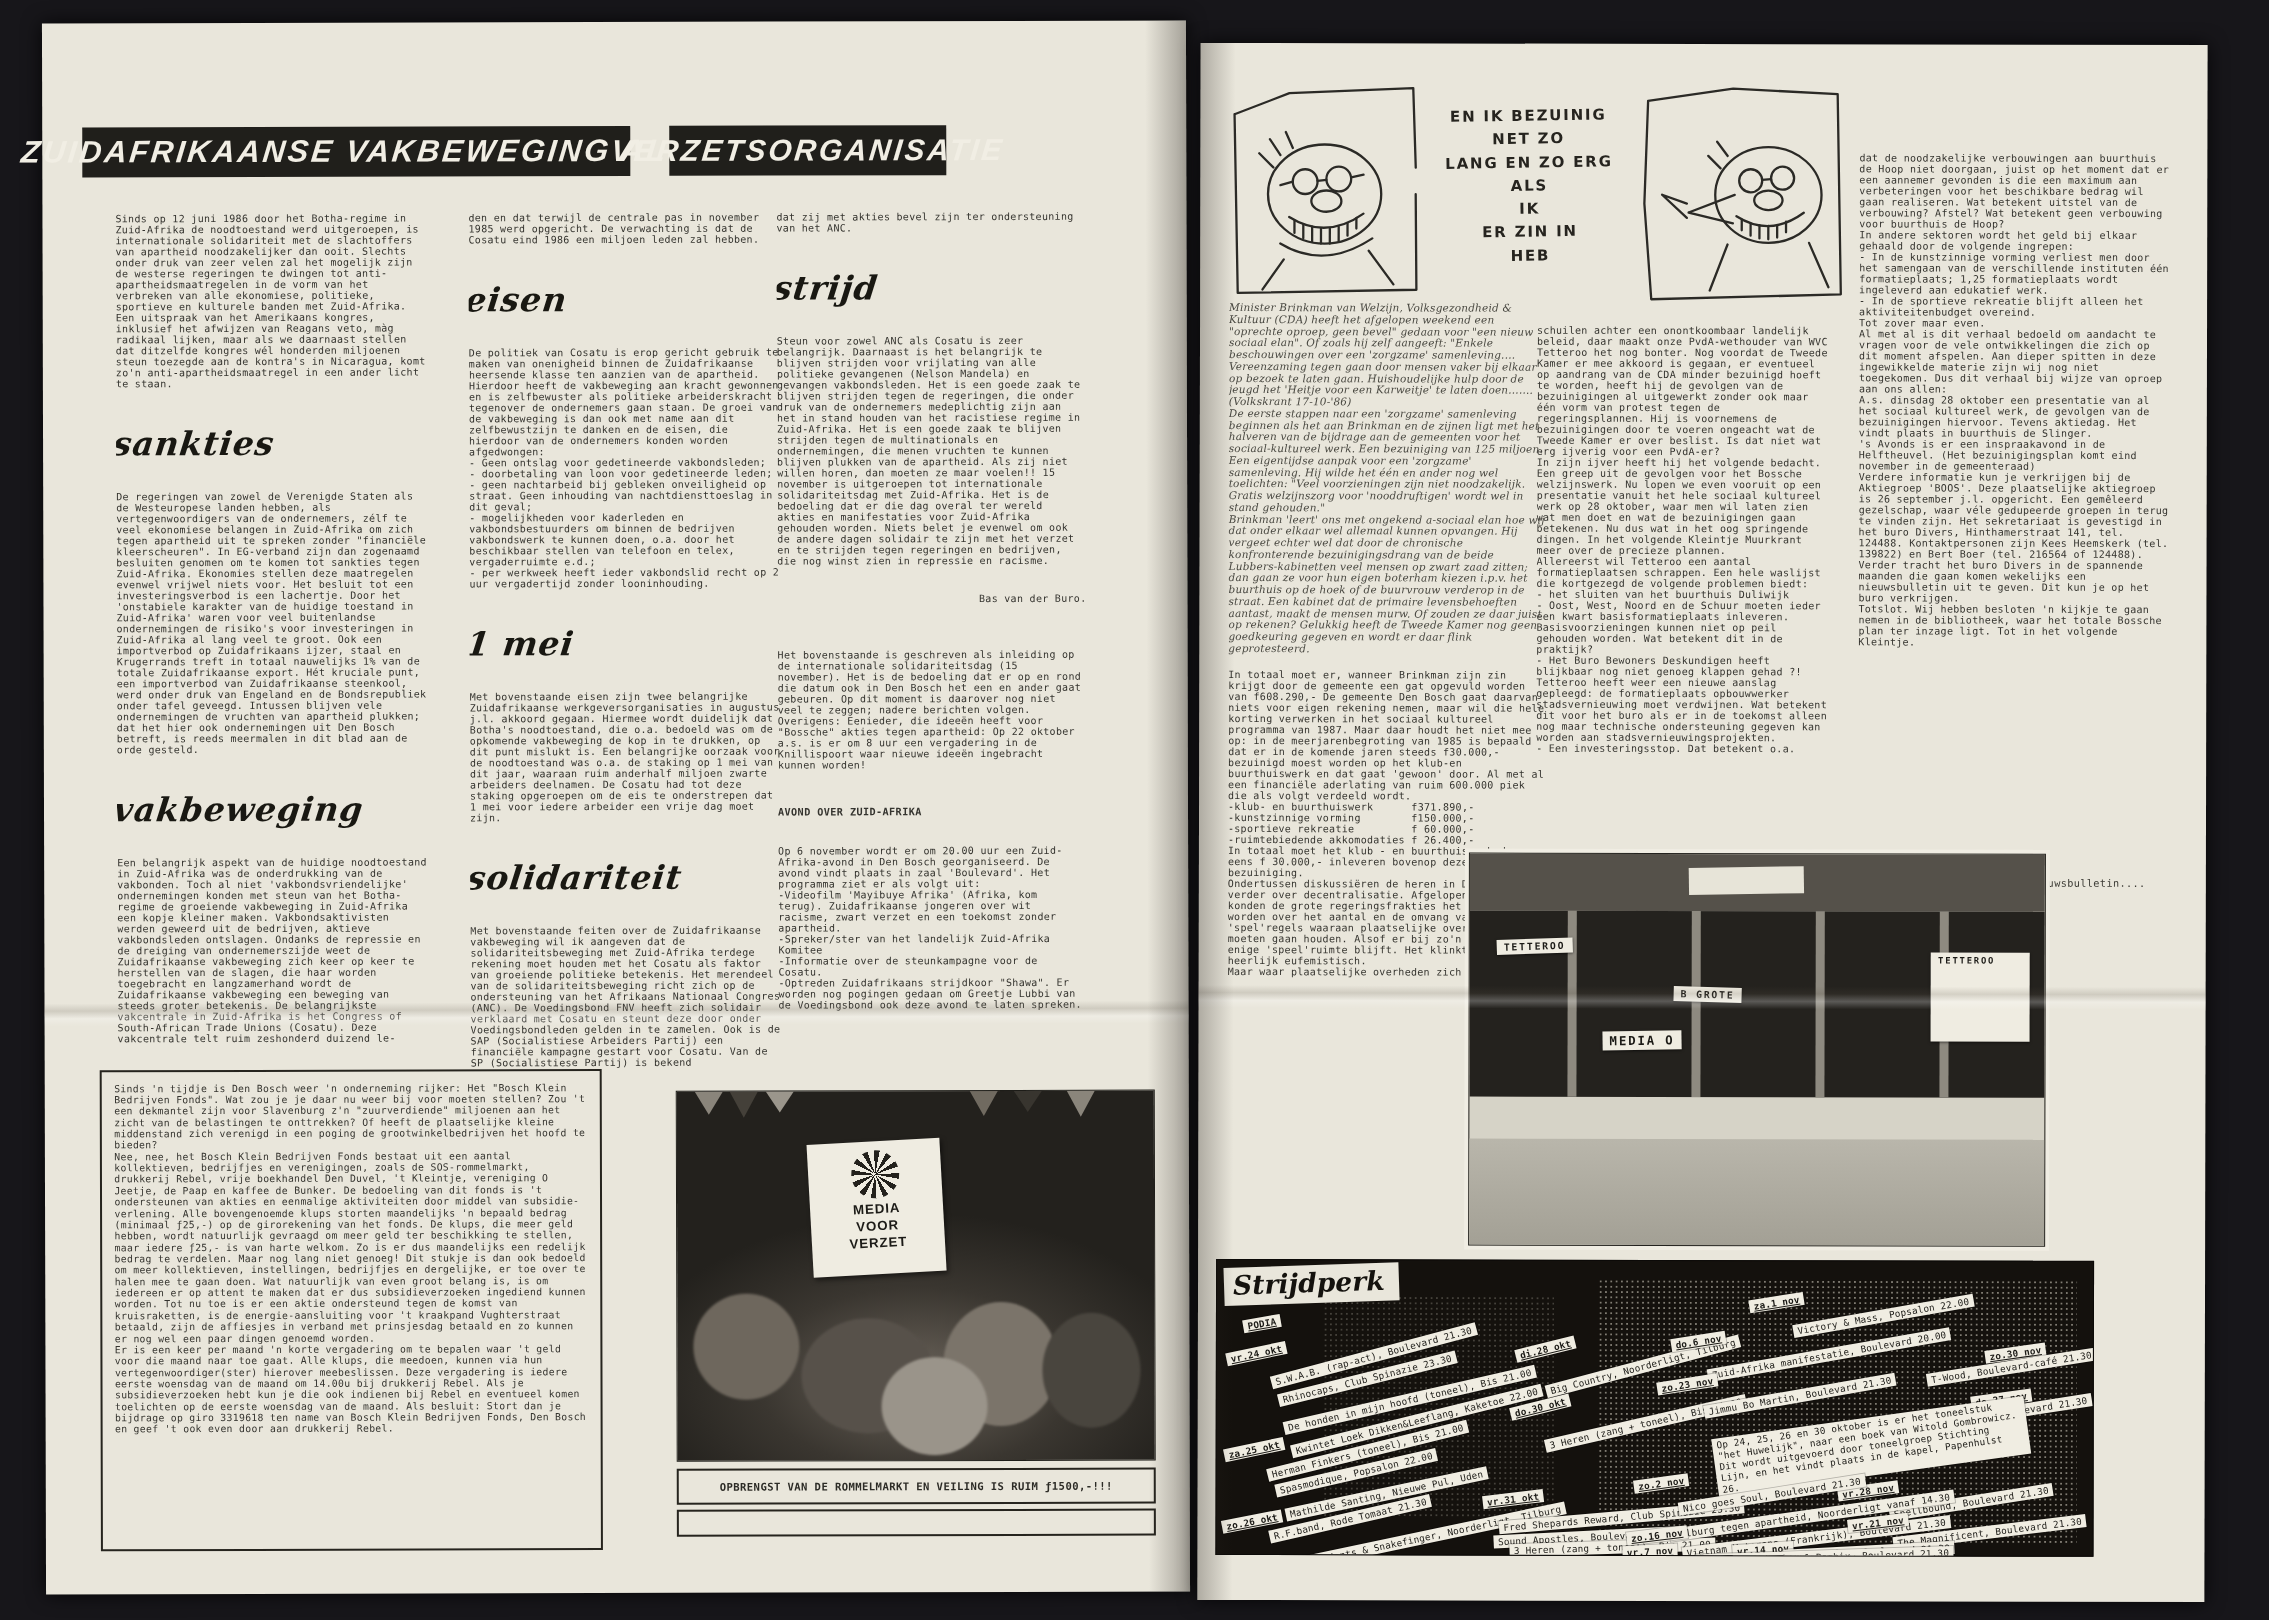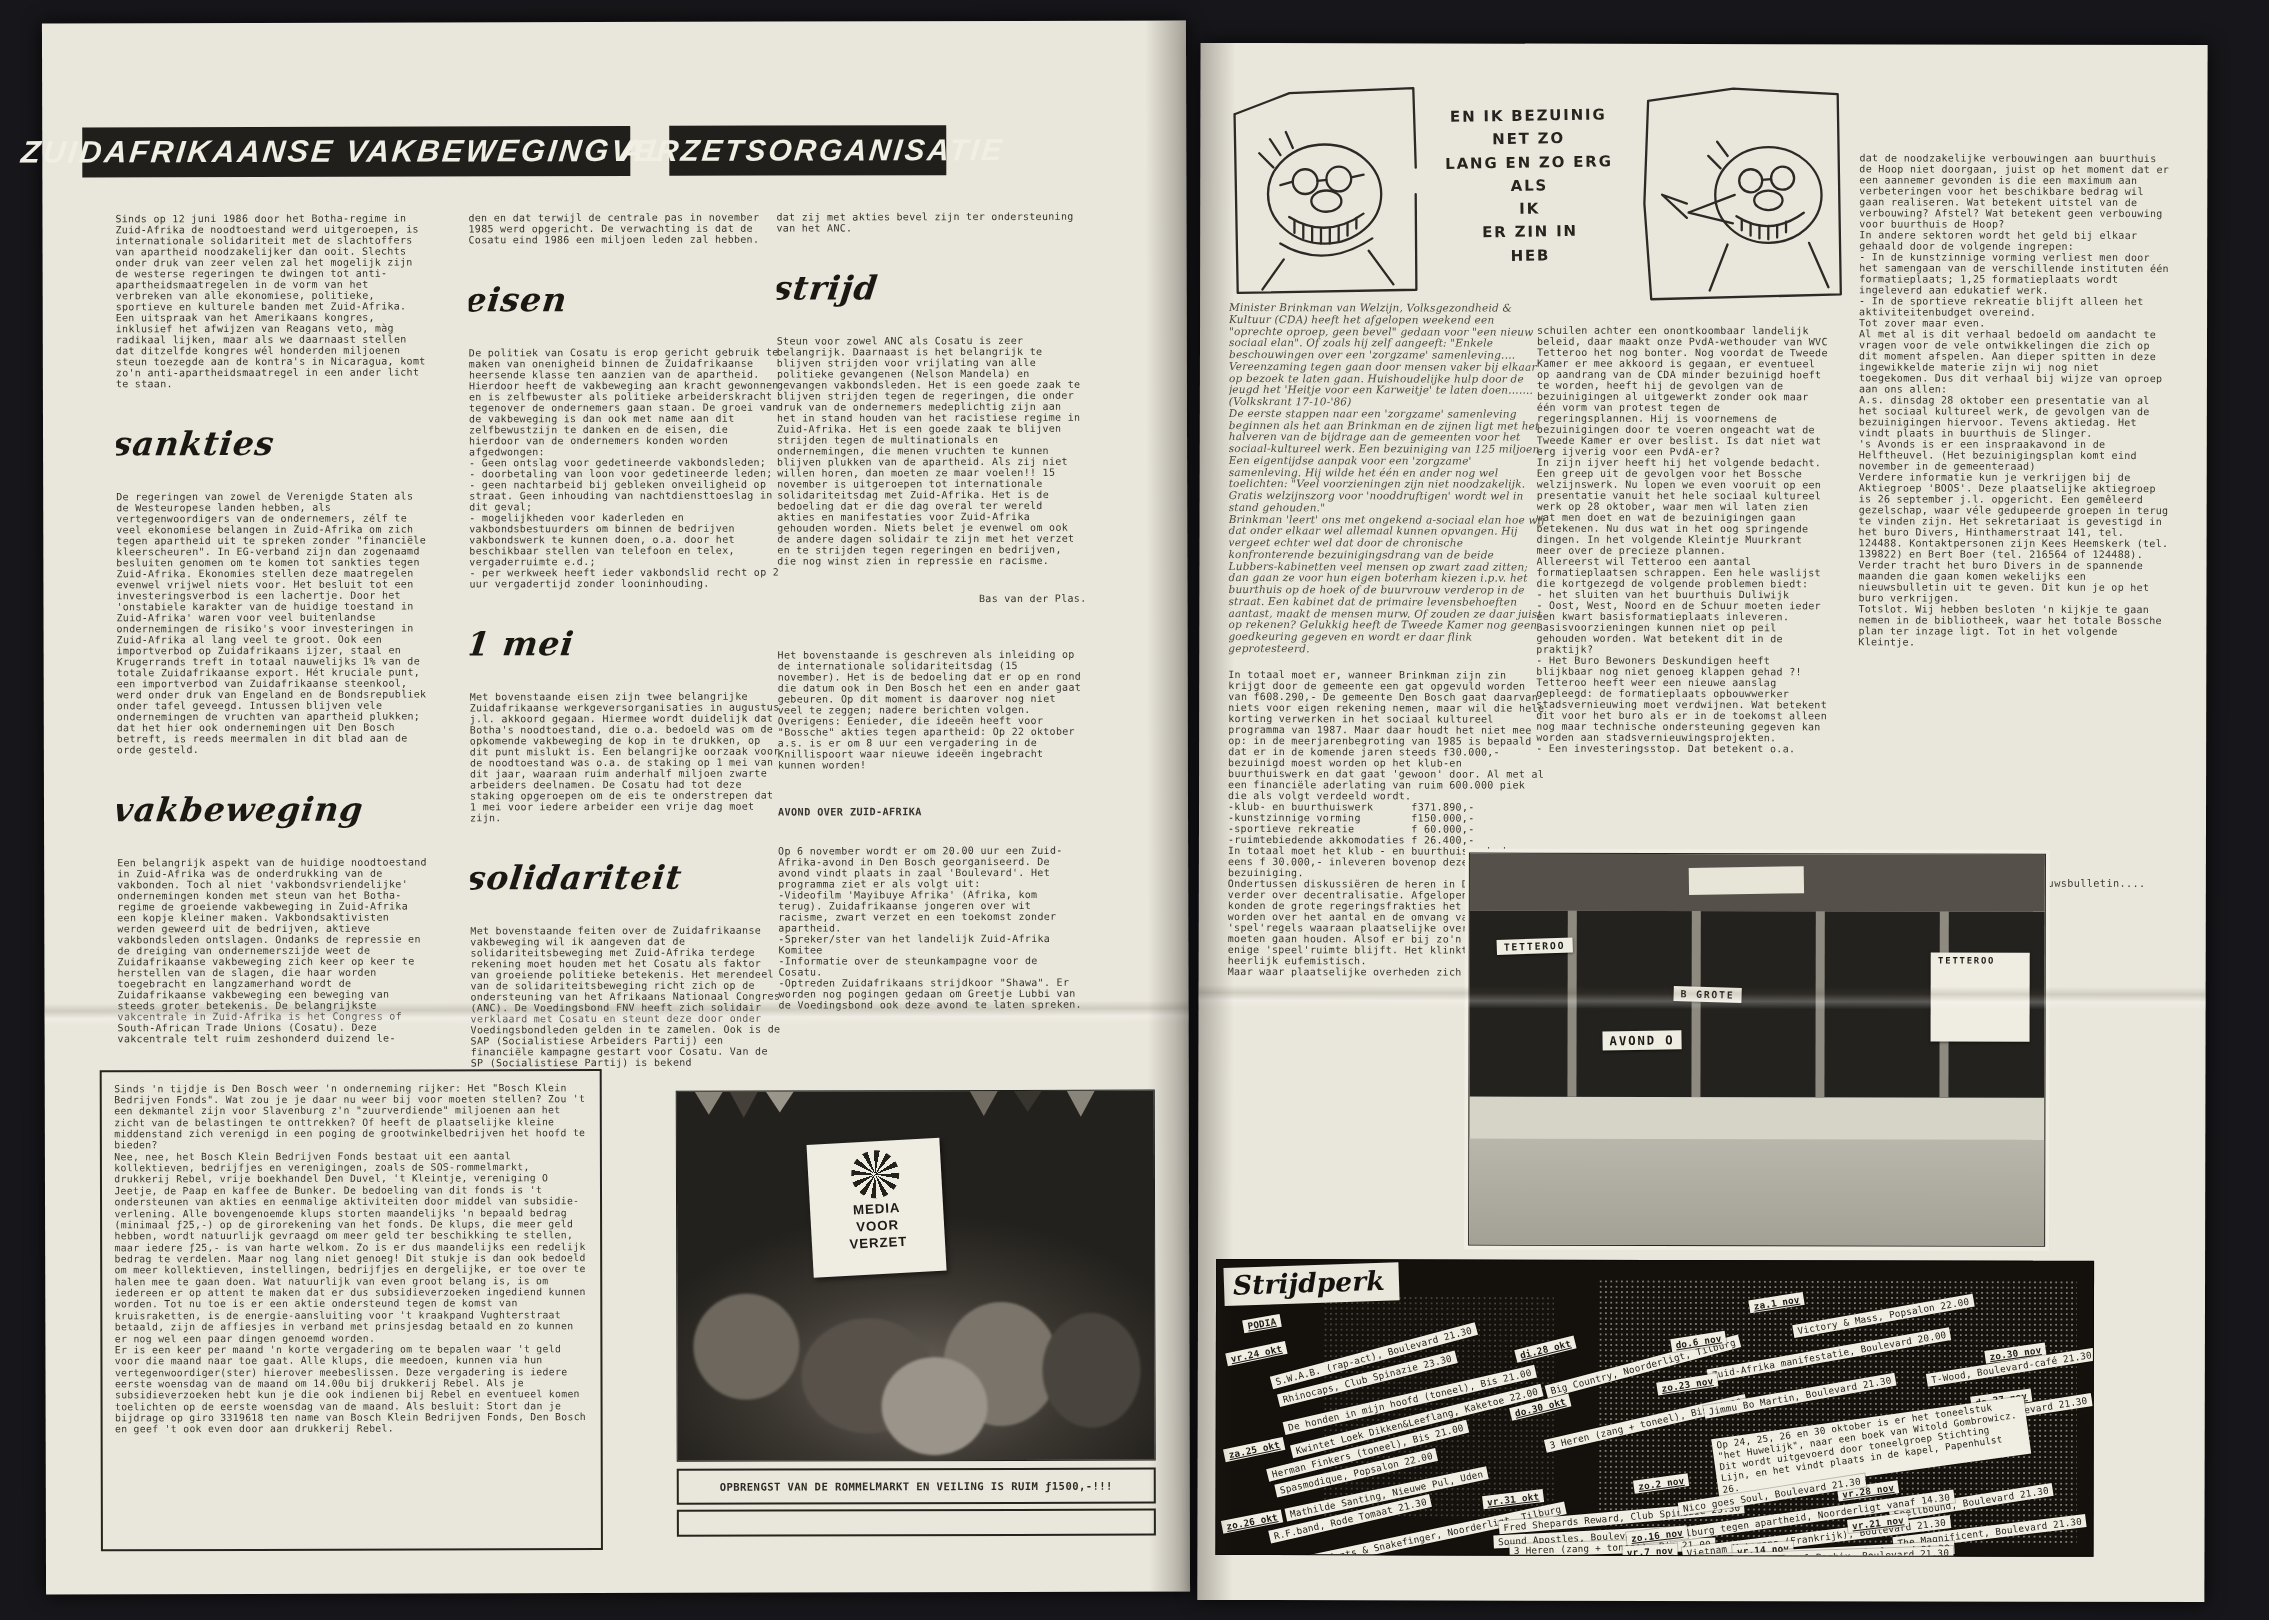--- a/index.html
+++ b/index.html
@@ -114,21 +114,21 @@
       <div class="brush h-sec">1 mei</div>
       <div>Met bovenstaande eisen zijn twee belangrijke Zuidafrikaanse werkgeversorganisaties in augustus j.l. akkoord gegaan. Hiermee wordt duidelijk dat Botha's noodtoestand, die o.a. bedoeld was om de opkomende vakbeweging de kop in te drukken, op dit punt mislukt is. Een belangrijke oorzaak voor de noodtoestand was o.a. de staking op 1 mei van dit jaar, waaraan ruim anderhalf miljoen zwarte arbeiders deelnamen. De Cosatu had tot deze staking opgeroepen om de eis te onderstrepen dat 1 mei voor iedere arbeider een vrije dag moet zijn.</div>
       <div class="brush h-sec">solidariteit</div>
       <div>Met bovenstaande feiten over de Zuidafrikaanse vakbeweging wil ik aangeven dat de solidariteitsbeweging met Zuid-Afrika terdege rekening moet houden met het Cosatu als faktor van groeiende politieke betekenis. Het merendeel van de solidariteitsbeweging richt zich op de ondersteuning van het Afrikaans Nationaal Congres (ANC). De Voedingsbond FNV heeft zich solidair verklaard met Cosatu en steunt deze door onder Voedingsbondleden gelden in te zamelen. Ook is de SAP (Socialistiese Arbeiders Partij) een financiële kampagne gestart voor Cosatu. Van de SP (Socialistiese Partij) is bekend</div>
     </div>
 
     <div class="col mono" style="left:734px;top:168px;width:309px;height:887px;">
       <div>dat zij met akties bevel zijn ter ondersteuning van het ANC.</div>
       <div class="brush h-sec">strijd</div>
       <div>Steun voor zowel ANC als Cosatu is zeer belangrijk. Daarnaast is het belangrijk te blijven strijden voor vrijlating van alle politieke gevangenen (Nelson Mandela) en gevangen vakbondsleden. Het is een goede zaak te blijven strijden tegen de regeringen, die onder druk van de ondernemers medeplichtig zijn aan het in stand houden van het racistiese regime in Zuid-Afrika. Het is een goede zaak te blijven strijden tegen de multinationals en ondernemingen, die menen vruchten te kunnen blijven plukken van de apartheid. Als zij niet willen horen, dan moeten ze maar voelen!! 15 november is uitgeroepen tot internationale solidariteitsdag met Zuid-Afrika. Het is de bedoeling dat er die dag overal ter wereld akties en manifestaties voor Zuid-Afrika gehouden worden. Niets belet je evenwel om ook de andere dagen solidair te zijn met het verzet en te strijden tegen regeringen en bedrijven, die nog winst zien in repressie en racisme.</div>
-      <div class="byline">Bas van der Plas.</div>
+      <div class="byline">Bas van der Buro.</div>
       <div>Het bovenstaande is geschreven als inleiding op de internationale solidariteitsdag (15 november). Het is de bedoeling dat er op en rond die datum ook in Den Bosch het een en ander gaat gebeuren. Op dit moment is daarover nog niet veel te zeggen; nadere berichten volgen.
 Overigens: Eenieder, die ideeën heeft voor "Bossche" akties tegen apartheid: Op 22 oktober a.s. is er om 8 uur een vergadering in de Knillispoort waar nieuwe ideeën ingebracht kunnen worden!</div>
       <div class="caps-head">AVOND OVER ZUID-AFRIKA</div>
       <div>Op 6 november wordt er om 20.00 uur een Zuid-Afrika-avond in Den Bosch georganiseerd. De avond vindt plaats in zaal 'Boulevard'. Het programma ziet er als volgt uit:
 -Videofilm 'Mayibuye Afrika' (Afrika, kom terug). Zuidafrikaanse jongeren over wit racisme, zwart verzet en een toekomst zonder apartheid.
 -Spreker/ster van het landelijk Zuid-Afrika Komitee
 -Informatie over de steunkampagne voor de Cosatu.
 -Optreden Zuidafrikaans strijdkoor "Shawa". Er worden nog pogingen gedaan om Greetje Lubbi van de Voedingsbond ook deze avond te laten spreken.</div>
     </div>
 
@@ -251,21 +251,21 @@
       <div class="store">
         <div class="roof"></div>
         <div class="roofSign"></div>
         <div class="winBand"></div>
         <div class="mullion" style="left:98px;"></div>
         <div class="mullion" style="left:222px;"></div>
         <div class="mullion" style="left:346px;"></div>
         <div class="mullion" style="left:470px;"></div>
         <div class="bannerStrip" style="left:26.6px;top:85px;transform:rotate(-2deg);">TETTEROO</div>
         <div class="bannerStrip" style="left:204px;top:133px;transform:rotate(1.5deg);">B GROTE</div>
-        <div class="bannerStrip" style="left:133px;top:177px;transform:rotate(-1deg);font-size:12.4px;">AVOND O</div>
+        <div class="bannerStrip" style="left:133px;top:177px;transform:rotate(-1deg);font-size:12.4px;">MEDIA O</div>
         <div class="bannerStrip" style="left:461px;top:98px;width:85px;height:85px;white-space:normal;font-size:8.9px;line-height:1.5;">TETTEROO</div>
         <div class="walk"></div>
       </div>
     </div>
 
     <div class="collage">
       <div class="half" style="left:381px;top:17.7px;width:479px;height:266px;"></div>
       <div class="half" style="left:106px;top:35px;width:231px;height:222px;opacity:.25;"></div>
       <div class="collageTitle">Strijdperk</div>
       <div>

